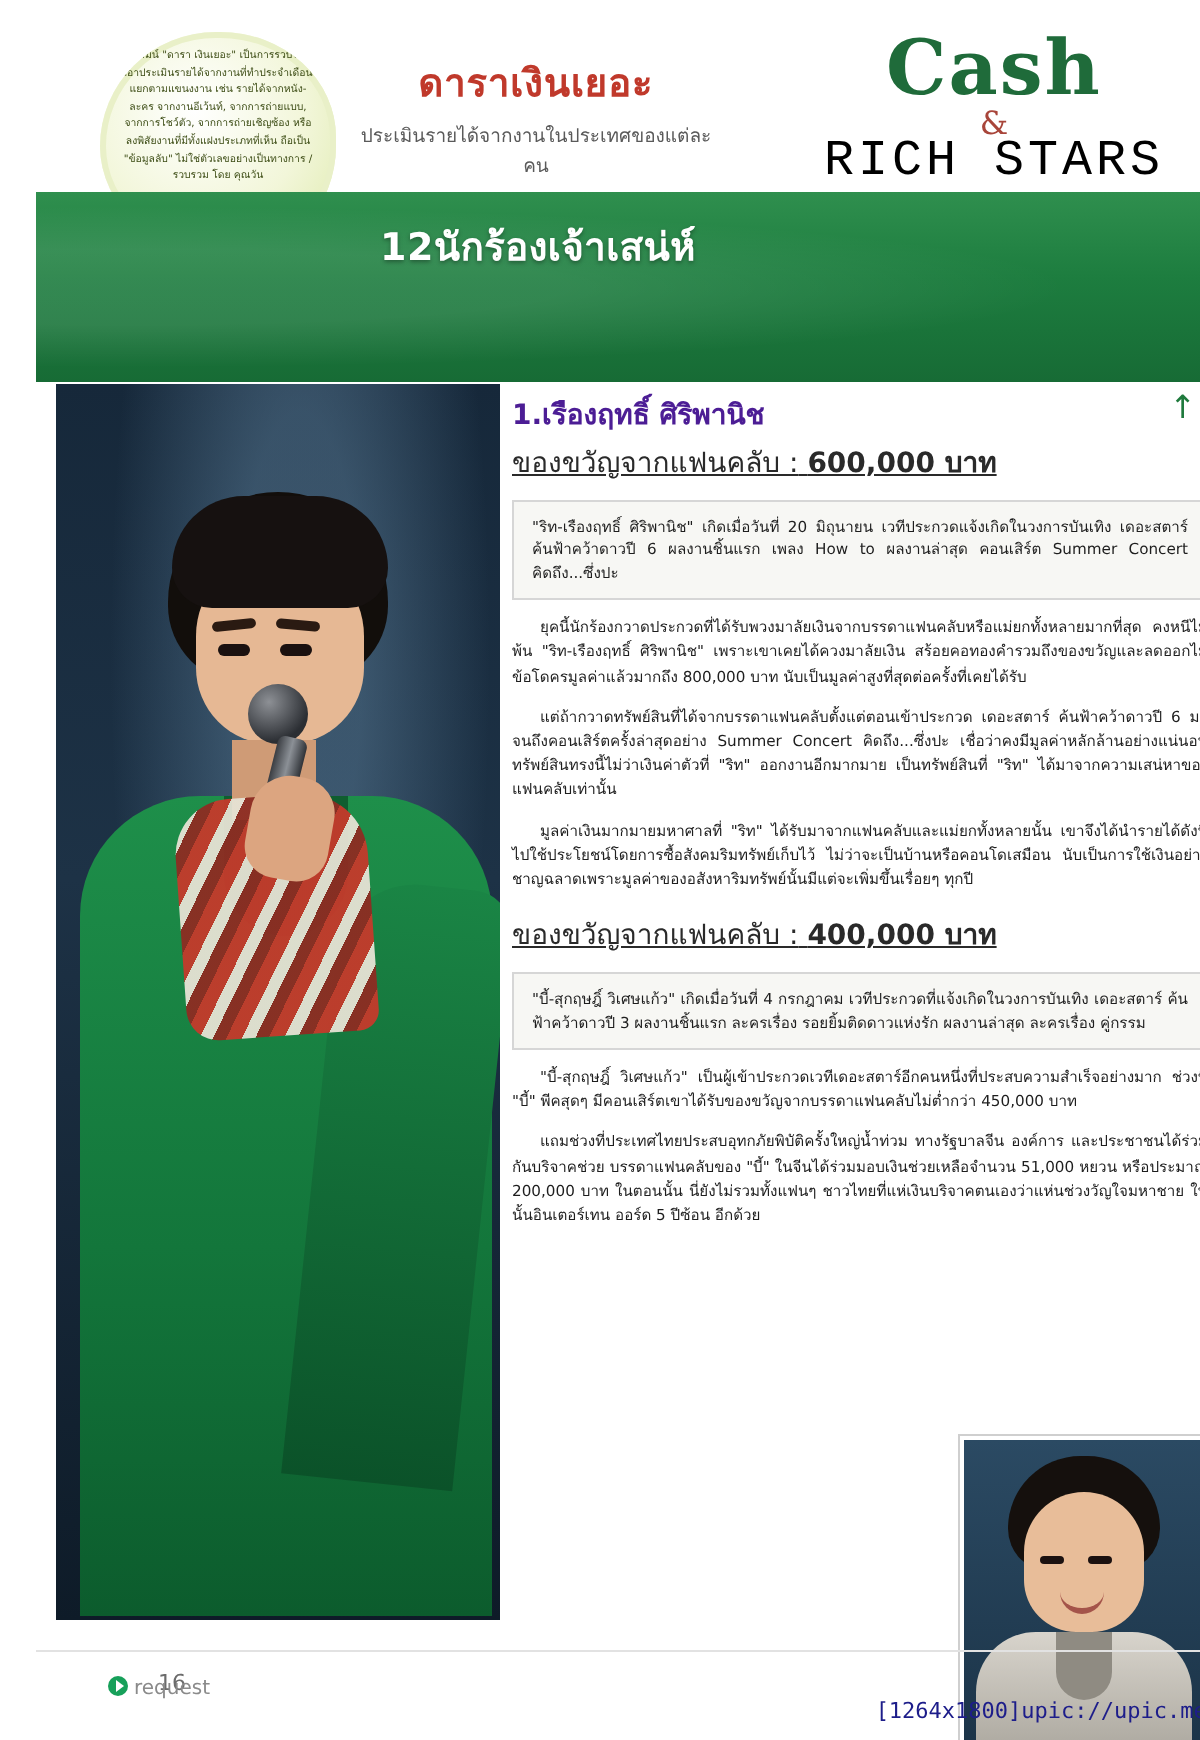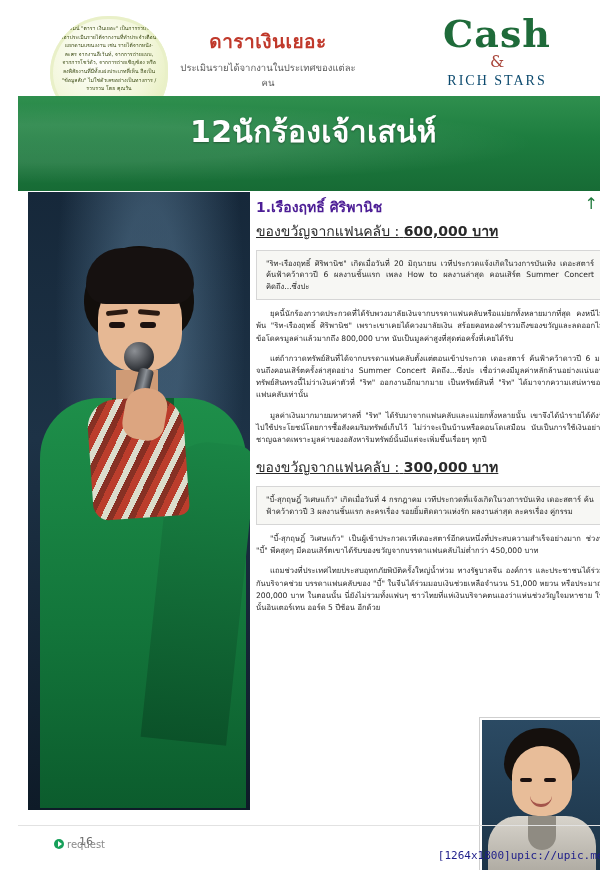--- a/index.html
+++ b/index.html
@@ -93,23 +93,23 @@
     line-height: 40px;
     letter-spacing: 1px;
   }
   .logo .amp {
     font-family: "DejaVu Serif", serif;
     font-size: 16px;
     color: #a8453a;
     line-height: 16px;
   }
   .logo .rich {
-    font-family: Liberation Serif, serif;
-    font-size: 14px;
-    color: #0c4a6e;
+    font-family: Liberation Mono, monospace;
+    font-size: 25px;
+    color: #000000;
     letter-spacing: 2px;
     line-height: 22px;
   }
   .logo .rule {
     height: 1px;
     background: #b9b9b9;
     margin: 4px 12px 0 12px;
   }
 
   
@@ -125,21 +125,21 @@
     position: absolute;
     left: 0; top: 0;
     width: 600px; height: 95px;
     background:
       radial-gradient(ellipse at 8% 50%, rgba(255,255,255,.10) 0 28%, rgba(255,255,255,0) 60%);
   }
   .title-band .tline {
     position: absolute;
     left: 172px;
     color: #ffffff;
-    font-size: 30px;
+    font-size: 19px;
     font-weight: bold;
     letter-spacing: .3px;
     text-shadow: 0 1px 2px rgba(0,0,0,.35);
   }
   .title-band .tline.l1 { top: 12px; }
   .title-band .tline.l2 { top: 48px; }
 
   
   .photo-main {
     position: absolute;
@@ -485,21 +485,21 @@
       <div class="body-text">
         <p>ยุคนี้นักร้องกวาดประกวดที่ได้รับพวงมาลัยเงินจากบรรดาแฟนคลับหรือแม่ยกทั้งหลายมากที่สุด คงหนีไม่พ้น "ริท-เรืองฤทธิ์ ศิริพานิช" เพราะเขาเคยได้ควงมาลัยเงิน สร้อยคอทองคำรวมถึงของขวัญและลดออกไม่ข้อโดครมูลค่าแล้วมากถึง 800,000 บาท นับเป็นมูลค่าสูงที่สุดต่อครั้งที่เคยได้รับ</p>
         <p>แต่ถ้ากวาดทรัพย์สินที่ได้จากบรรดาแฟนคลับตั้งแต่ตอนเข้าประกวด เดอะสตาร์ ค้นฟ้าคว้าดาวปี 6 มาจนถึงคอนเสิร์ตครั้งล่าสุดอย่าง Summer Concert คิดถึง...ซึ่งปะ เชื่อว่าคงมีมูลค่าหลักล้านอย่างแน่นอน ทรัพย์สินทรงนี้ไม่ว่าเงินค่าตัวที่ "ริท" ออกงานอีกมากมาย เป็นทรัพย์สินที่ "ริท" ได้มาจากความเสน่หาของแฟนคลับเท่านั้น</p>
         <p>มูลค่าเงินมากมายมหาศาลที่ "ริท" ได้รับมาจากแฟนคลับและแม่ยกทั้งหลายนั้น เขาจึงได้นำรายได้ดังนี้ไปใช้ประโยชน์โดยการซื้อสังคมริมทรัพย์เก็บไว้ ไม่ว่าจะเป็นบ้านหรือคอนโดเสมือน นับเป็นการใช้เงินอย่างชาญฉลาดเพราะมูลค่าของอสังหาริมทรัพย์นั้นมีแต่จะเพิ่มขึ้นเรื่อยๆ ทุกปี</p>
       </div>
     </div>
 
     <div class="sec2">
       <div class="artist-sub">
         <span>ของขวัญจากแฟนคลับ :</span>
-        <span class="amount">300,000 บาท</span>
+        <span class="amount">400,000 บาท</span>
       </div>
       <div class="lead-box">"บี้-สุกฤษฎิ์ วิเศษแก้ว" เกิดเมื่อวันที่ 4 กรกฎาคม เวทีประกวดที่แจ้งเกิดในวงการบันเทิง เดอะสตาร์ ค้นฟ้าคว้าดาวปี 3 ผลงานชิ้นแรก ละครเรื่อง รอยยิ้มติดดาวแห่งรัก ผลงานล่าสุด ละครเรื่อง คู่กรรม</div>
 
       <div class="photo-2">
         <div class="p2-bg"></div>
         <div class="p2-shirt"></div>
         <div class="p2-hair"></div>
         <div class="p2-face"></div>
         <div class="p2-eye-l"></div>
         <div class="p2-eye-r"></div>

